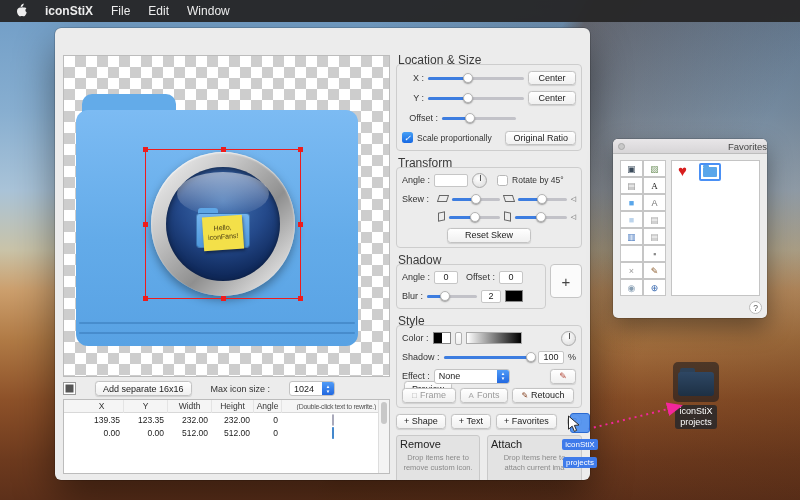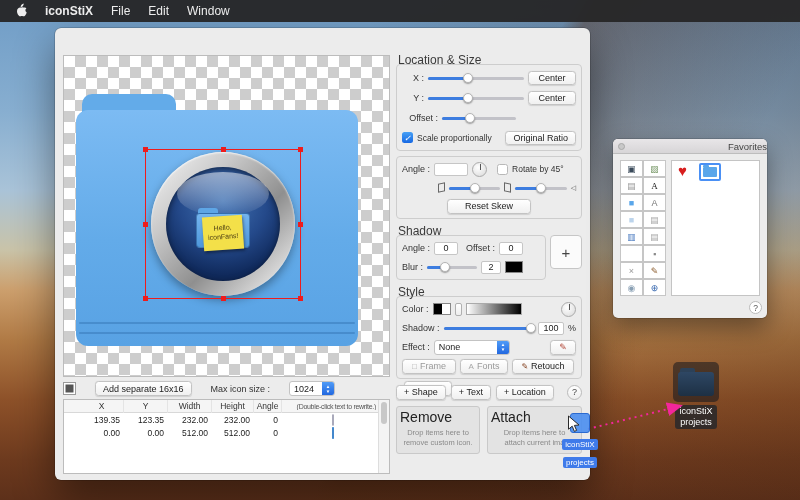--- a/index.html
+++ b/index.html
@@ -119,21 +119,21 @@
   .popup { display:flex; align-items:stretch; height:15px; background:#fff; border:1px solid #c3c3c3; border-radius:3px; overflow:hidden; }
   .popup-val { flex:1; display:flex; align-items:center; padding:0 4px; font-size:9px; color:#222; }
   .popup-arrows { width:12px; background:linear-gradient(#4f9bf7,#2268e0); color:#fff;
     display:flex; flex-direction:column; align-items:center; justify-content:center; font-size:4.5px; line-height:5px; }
   .add-row { display:flex; align-items:center; gap:5px; height:16px; margin-bottom:6px; }
   .help-btn { width:15px; height:15px; border-radius:50%; background:linear-gradient(#fff,#eee); border:1px solid #bbb;
     font-size:9px; color:#444; display:flex; align-items:center; justify-content:center; margin-left:auto; }
   .zones { display:flex; gap:7px; height:48px; }
   .zone { background:#e3e3e3; border:1px solid #c9c9c9; border-radius:3px; padding:2px 3px; }
   .zone-remove { width:84px; } .zone-attach { flex:1; }
-  .zone-title { font-size:14px; color:#222; }
+  .zone-title { font-size:11px; color:#222; }
   .zone-text { font-size:7.5px; color:#8a8a8a; text-align:center; margin-top:3px; line-height:1.3; padding:0 2px; }
   
   .fav-window { position:absolute; left:613px; top:139px; width:154px; height:179px; background:#ececec;
     border-radius:5px; z-index:20; box-shadow:0 10px 25px rgba(0,0,0,0.4), 0 0 0 0.5px rgba(0,0,0,0.25); }
   .fav-titlebar { height:15px; background:linear-gradient(#e8e6e8,#d7d5d7); border-bottom:1px solid #bdbdbd;
     border-radius:5px 5px 0 0; display:flex; align-items:center; justify-content:flex-end; font-size:9.5px; color:#444; position:relative; }
   .fav-close { position:absolute; left:5px; top:4px; width:7px; height:7px; border-radius:50%; background:#c8c8c8; border:0.5px solid #a8a8a8; }
   .fav-grid { position:absolute; left:7px; top:21px; width:46px; display:grid; grid-template-columns:1fr 1fr; }
   .fav-cell { height:17px; background:#fff; border:0.5px solid #c6c6c6; display:flex; align-items:center; justify-content:center; font-size:9px; }
   .fav-list { position:absolute; left:58px; top:21px; right:7px; height:136px; background:#fff; border:1px solid #c4c4c4; }
@@ -291,27 +291,44 @@
           <span class="cb checked">
               <i>✓</i>
             </span>
           <span class="small8">Scale proportionally</span>
           <button class="btn" style="margin-left:auto;height:14px">Original Ratio</button>
         </div>
       </div>
     </div>
 
     <div class="group">
+      <div class="group-title">Transform</div>
       <div class="group-box">
         <div class="ctl-row">
           <span>Angle :</span>
           <span class="field" style="width:34px"></span>
           <span class="knob"></span>
           <span class="cb unchecked" style="margin-left:6px"></span>
           <span class="small8">Rotate by 45°</span>
+        </div>
+        <div class="ctl-row" style="height:15px">
+          <span style="width:32px">Skew :</span>
+          <span class="skew-icon sk1"></span>
+          <div class="slider">
+            <div class="s-track"></div>
+              <div class="s-fill" style="width:50%"></div>
+              <div class="s-thumb" style="left:50%"></div>
+          </div>
+          <span class="skew-icon sk2"></span>
+          <div class="slider">
+            <div class="s-track"></div>
+              <div class="s-fill" style="width:50%"></div>
+              <div class="s-thumb" style="left:50%"></div>
+          </div>
+          <span class="tri">◁</span>
         </div>
         <div class="ctl-row" style="height:15px">
           <span style="width:32px"></span>
           <span class="skew-icon sk3"></span>
           <div class="slider">
             <div class="s-track"></div>
               <div class="s-fill" style="width:50%"></div>
               <div class="s-thumb" style="left:50%"></div>
           </div>
           <span class="skew-icon sk4"></span>
@@ -399,21 +416,21 @@
             <span style="color:#8a4a2a;font-size:8px">✎</span>
             <span>Retouch</span>
           </button>
         </div>
       </div>
     </div>
 
     <div class="add-row">
       <button class="btn">+ Shape</button>
       <button class="btn">+ Text</button>
-      <button class="btn">+ Location</button>
+      <button class="btn">+ Favorites</button>
       <span class="help-btn">?</span>
     </div>
 
     <div class="zones">
       <div class="zone zone-remove">
         <div class="zone-title">Remove</div>
         <div class="zone-text">Drop items here to remove custom icon.</div>
       </div>
       <div class="zone zone-attach">
         <div class="zone-title">Attach</div>

